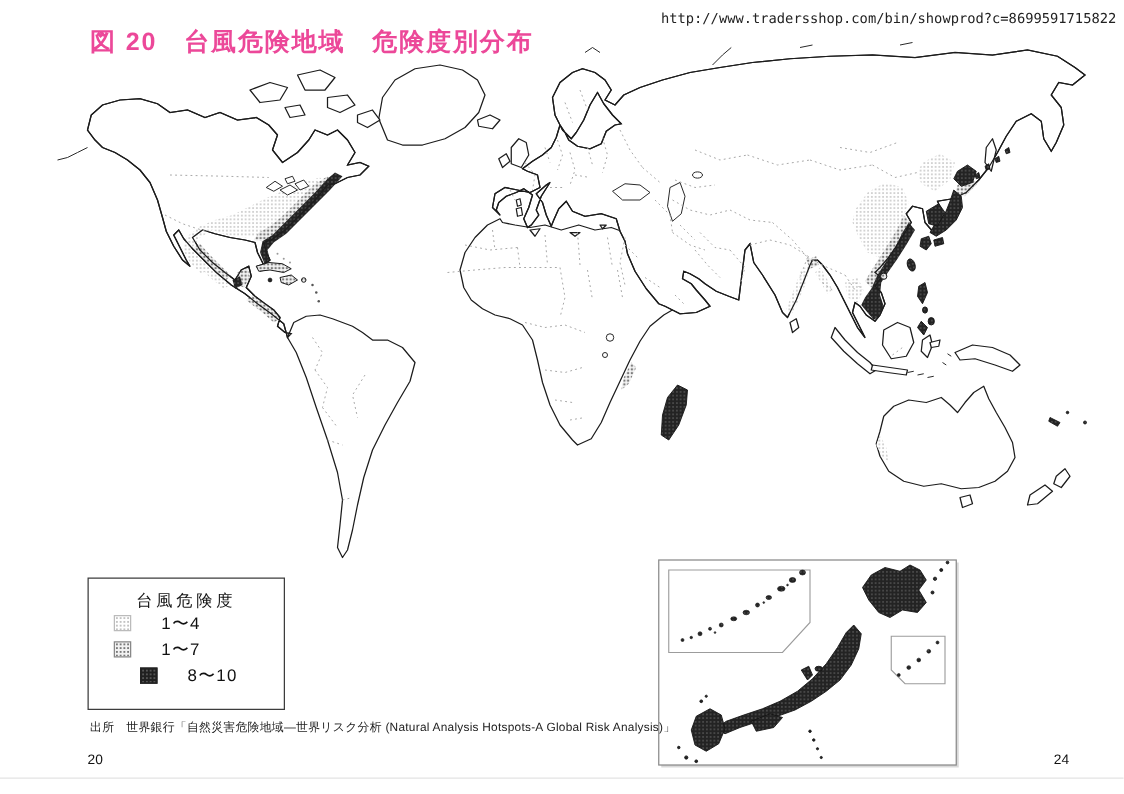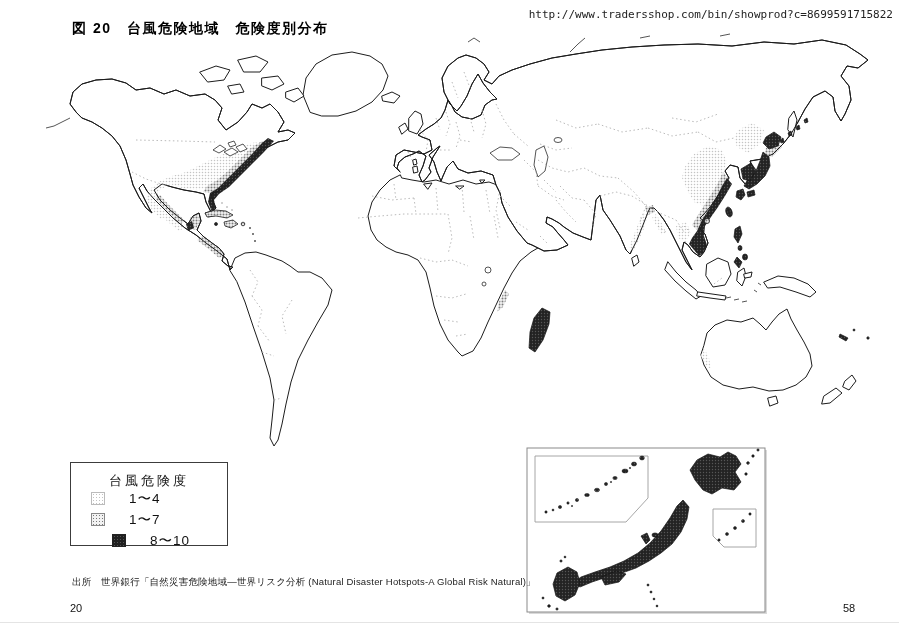--- a/index.html
+++ b/index.html
@@ -1,23 +1,23 @@
 <!DOCTYPE html>
 <html><head>
 <meta charset="utf-8">
 <style>
   html,body{margin:0;padding:0;background:#ffffff;}
   body{position:relative;width:899px;height:635px;overflow:hidden;
        font-family:"Liberation Sans","DejaVu Sans",sans-serif;color:#1a1a1a;}
-  .fig-title{position:absolute;left:72px;top:20px;font-size:14px;font-weight:bold;
-             letter-spacing:1.5px;color:#000000;}
+  .fig-title{position:absolute;left:72px;top:20px;font-size:20px;font-weight:bold;
+             letter-spacing:1.5px;color:#ec4899;}
   .watermark-url{position:absolute;right:6px;top:8px;font-family:"DejaVu Sans Mono",monospace;
              font-size:11px;color:#222;letter-spacing:0px;}
   .map-wrap{position:absolute;left:0;top:0;width:899px;height:635px;}
-  .legend{position:absolute;left:70px;top:462px;width:158px;height:84px;
+  .legend{position:absolute;left:70px;top:462px;width:158px;height:106px;
           border:1.4px solid #3c3c3c;background:#fff;box-sizing:border-box;}
   .legend-title{text-align:center;margin-top:9px;font-size:13px;letter-spacing:3px;color:#111;}
   .legend-row{position:absolute;left:20px;height:13px;display:flex;align-items:center;}
   .legend-row.r0{top:29px;} .legend-row.r1{top:50px;} .legend-row.r2{top:71px;padding-left:21px;}
   .swatch{width:12px;height:11px;margin-right:24px;border:0.5px solid #bbb;}
   .sw-low {background-color:#ffffff;background-image:radial-gradient(#c2c2c2 32%,transparent 33%);background-size:3px 3px;}
   .sw-med {background-color:#f2f2f2;background-image:radial-gradient(#787878 42%,transparent 43%);background-size:3px 3px;border-color:#888;}
   .sw-high{background-color:#202020;background-image:radial-gradient(#555555 30%,transparent 31%);background-size:3px 3px;border-color:#222;}
   .legend-label{font-size:13.5px;letter-spacing:1px;color:#111;}
   .source-line{position:absolute;left:72px;top:576px;font-size:9.5px;color:#222;letter-spacing:0.2px;}
@@ -268,18 +268,18 @@
   <div class="legend-row r1">
     <span class="swatch sw-med"></span>
     <span class="legend-label">1〜7</span>
   </div>
   <div class="legend-row r2">
     <span class="swatch sw-high"></span>
     <span class="legend-label">8〜10</span>
   </div>
 </div>
 
-<div class="source-line">出所　世界銀行「自然災害危険地域―世界リスク分析 (Natural Disaster Hotspots-A Global Risk Natural)」</div>
+<div class="source-line">出所　世界銀行「自然災害危険地域―世界リスク分析 (Natural Analysis Hotspots-A Global Risk Analysis)」</div>
 
 <div class="pageno pageno-left">20</div>
-<div class="pageno pageno-right">58</div>
+<div class="pageno pageno-right">24</div>
 
 <div class="bottom-rule"></div>
 
 </body></html>

